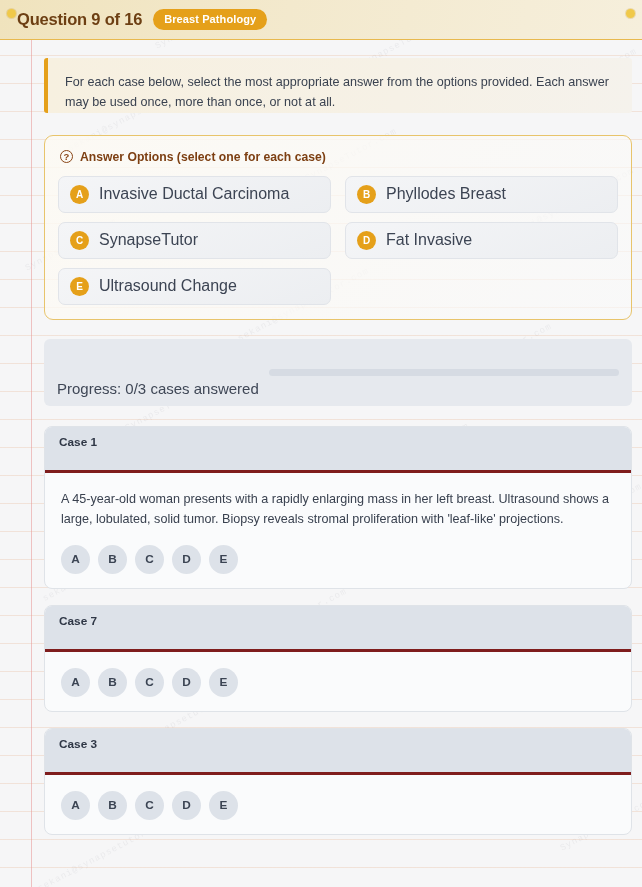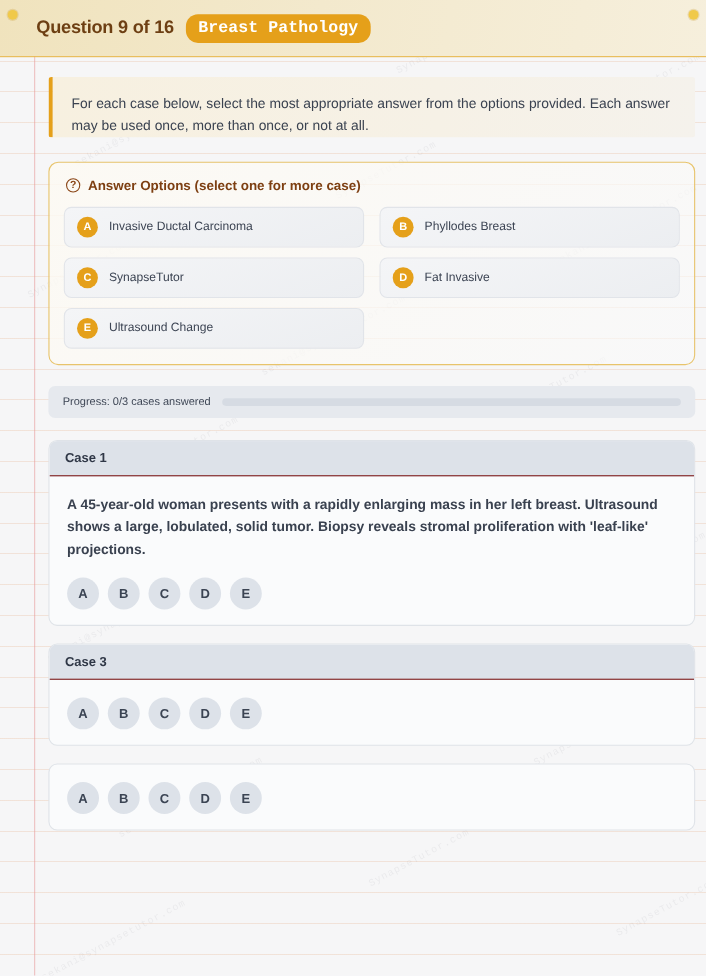--- a/index.html
+++ b/index.html
@@ -54,26 +54,26 @@
     letter-spacing: 1px;
     transform: rotate(-28deg);
     white-space: nowrap;
     font-family: "Liberation Mono", monospace;
   }
 
   
   .qheader {
     position: relative;
     z-index: 5;
-    height: 52px;
+    height: 40px;
     background: linear-gradient(100deg, #f0e3bd 0%, #f3e9cd 45%, #f6efdc 100%);
     border-bottom: 1.5px solid #e8b94e;
     display: flex;
     align-items: center;
-    padding-left: 33px;
+    padding-left: 17px;
     overflow: hidden;
   }
   .dot {
     position: absolute;
     width: 9px; height: 9px;
     border-radius: 50%;
     background: #f0c94a;
     box-shadow: 0 0 0 1px rgba(200,150,40,0.25);
   }
   .dot.left  { left: 7px;  top: 9px; }
@@ -82,26 +82,25 @@
   .q-title {
     font-size: 16.5px;
     font-weight: bold;
     color: #6d3f13;
     letter-spacing: -0.2px;
   }
   .q-badge {
     margin-left: 11px;
     background: #e5a01a;
     color: #ffffff;
-    font-size: 15px;
+    font-size: 11px;
     font-weight: bold;
     padding: 4px 11px 5px;
     border-radius: 11px;
     letter-spacing: 0.1px;
-    font-family: Liberation Mono, monospace;
   }
 
   
   .content {
     position: relative;
     z-index: 5;
     padding: 18px 10px 0 44px;
   }
 
   
@@ -168,38 +167,39 @@
     border-radius: 50%;
     background: #e5a01a;
     color: #fff;
     font-size: 10px;
     font-weight: bold;
     display: flex;
     align-items: center;
     justify-content: center;
   }
   .opt-text {
-    font-size: 11px;
+    font-size: 16px;
     color: #3c4453;
   }
 
   
   .progress-row {
     display: flex;
     align-items: center;
     gap: 10px;
     background: #e6e9ee;
     border-radius: 6px;
     padding: 9px 13px;
     margin-bottom: 20px;
   }
   .progress-label {
-    font-size: 10px;
+    font-size: 15px;
     color: #3f4756;
     white-space: nowrap;
+    margin-top: 32px;
   }
   .progress-track {
     flex: 1;
     height: 7px;
     border-radius: 4px;
     background: #d6dbe3;
     overflow: hidden;
   }
   .progress-fill {
     height: 100%;
@@ -210,35 +210,34 @@
   
   .case-card {
     border: 1px solid #dfe3e8;
     border-radius: 8px;
     background: #fafbfc;
     margin-bottom: 16px;
     overflow: hidden;
   }
   .case-head {
     background: #dde2e9;
-    border-bottom: 1px solid #7f1d1d;
-    padding: 8px 14px 9px;
+    border-bottom: 3px solid #7f1d1d;
+    padding: 8px 14px 21px;
     font-size: 11.8px;
     font-weight: bold;
     color: #2f3746;
   }
   .case-body {
     padding: 16px 16px 14px;
   }
   .case-text {
     font-size: 12.6px;
     line-height: 1.63;
     color: #39414f;
     margin-bottom: 15px;
-    font-weight: bold;
   }
   .answer-row {
     display: flex;
     gap: 8px;
   }
   .ans-btn {
     width: 29px; height: 29px;
     border-radius: 50%;
     background: #dde2e9;
     color: #3b4453;
@@ -288,21 +287,21 @@
 
 <div class="content">
 
   <div class="instructions">
     <p>For each case below, select the most appropriate answer from the options provided. Each answer may be used once, more than once, or not at all.</p>
   </div>
 
   <div class="options-panel">
     <div class="options-head">
       <span class="qmark">?</span>
-      <span class="options-head-label">Answer Options (select one for more case)</span>
+      <span class="options-head-label">Answer Options (select one for each case)</span>
     </div>
     <div class="options-grid">
       <div class="option">
         <span class="opt-letter">A</span>
         <span class="opt-text">Invasive Ductal Carcinoma</span>
       </div>
       <div class="option">
         <span class="opt-letter">B</span>
         <span class="opt-text">Phyllodes Breast</span>
       </div>
@@ -336,37 +335,38 @@
         <button class="ans-btn">A</button>
         <button class="ans-btn">B</button>
         <button class="ans-btn">C</button>
         <button class="ans-btn">D</button>
         <button class="ans-btn">E</button>
       </div>
     </div>
   </div>
 
   <div class="case-card">
+    <div class="case-head">Case 7</div>
+    <div class="case-body">
+      <div class="answer-row">
+        <button class="ans-btn">A</button>
+        <button class="ans-btn">B</button>
+        <button class="ans-btn">C</button>
+        <button class="ans-btn">D</button>
+        <button class="ans-btn">E</button>
+      </div>
+    </div>
+  </div>
+
+  <div class="case-card">
     <div class="case-head">Case 3</div>
     <div class="case-body">
       <div class="answer-row">
         <button class="ans-btn">A</button>
         <button class="ans-btn">B</button>
         <button class="ans-btn">C</button>
         <button class="ans-btn">D</button>
         <button class="ans-btn">E</button>
       </div>
     </div>
   </div>
 
-  <div class="case-card">
-    <div class="case-body">
-      <div class="answer-row">
-        <button class="ans-btn">A</button>
-        <button class="ans-btn">B</button>
-        <button class="ans-btn">C</button>
-        <button class="ans-btn">D</button>
-        <button class="ans-btn">E</button>
-      </div>
-    </div>
-  </div>
-
 </div>
 
 </body></html>

